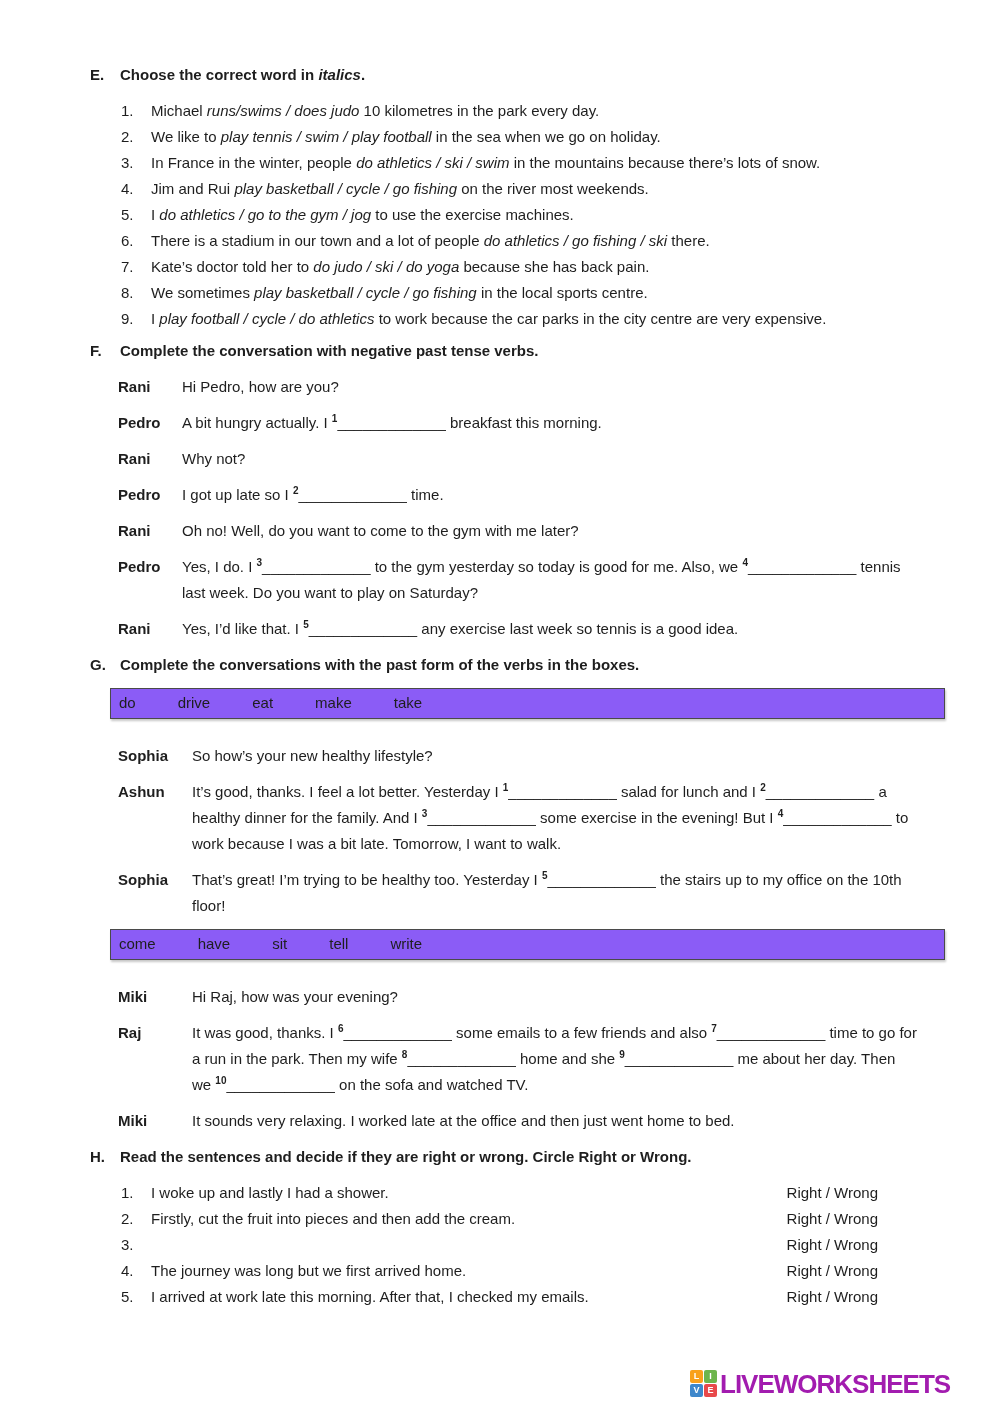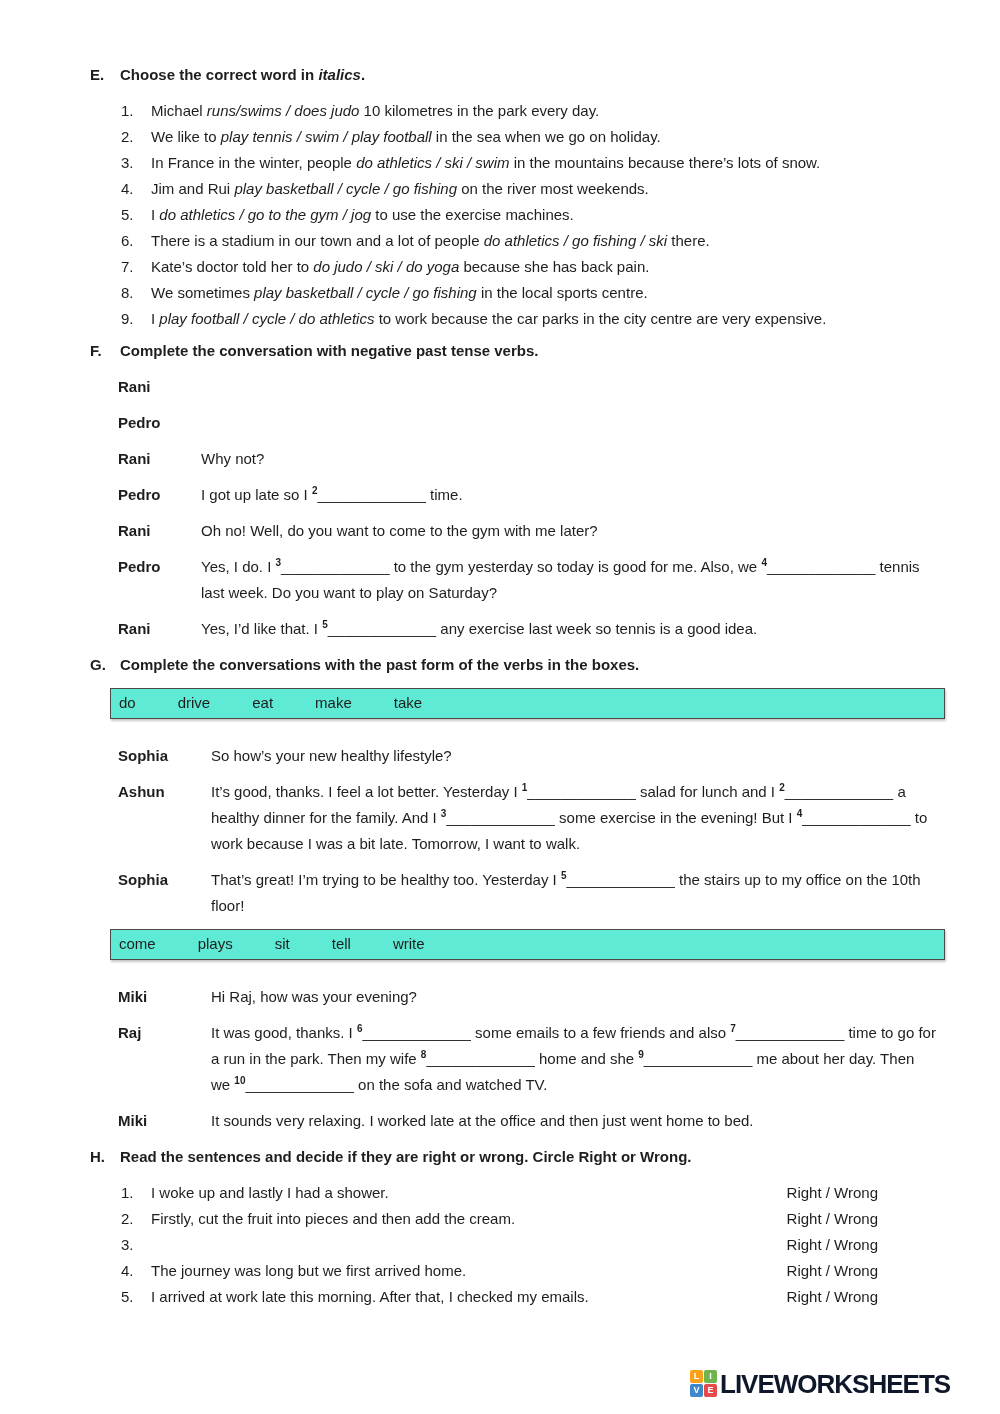--- a/index.html
+++ b/index.html
@@ -14,34 +14,34 @@
   #sec-e .sec-head{margin-top:0;}
   .sec-letter{flex:none;width:30px;}
   .sec-title{flex:1;}
 
   .e-list{margin:0;padding:0;list-style:none;}
   .num-row{display:flex;}
   .num{flex:none;width:30px;margin-left:31px;}
   .txt{flex:1;max-width:790px;}
   .txt .i{font-style:italic;}
 
-  .dlg-row{display:flex;margin:10px 0;gap:19px;}
+  .dlg-row{display:flex;margin:10px 0;}
   .dlg-row{padding-left:28px;}
   .speaker{flex:none;font-weight:bold;}
   .f-dlg .speaker{width:64px;}
   .g-dlg .speaker{width:74px;}
   .dlg-text{flex:1;}
   .f-dlg .dlg-text{max-width:745px;}
   .g-dlg .dlg-text{max-width:725px;}
   sup{font-weight:bold;font-size:10px;line-height:0;}
 
   .verb-box{
     margin:2px 0 24px 20px;width:835px;box-sizing:border-box;
     border:1px solid #4a4a4a;box-shadow:1px 2px 2px rgba(0,0,0,0.22);
-    padding:1px 0 2px 8px;display:flex;gap:42px;background:#5eead4;
+    padding:1px 0 2px 8px;display:flex;gap:42px;background:#8b5cf6;
   }
   .verb{flex:none;}
 
   .h-list{width:788px;}
   .h-row{display:flex;}
   .h-text{flex:1;}
   .h-choice{flex:none;margin-left:auto;cursor:pointer;}
 
   .footer-logo{
     position:absolute;left:690px;top:1370px;
@@ -103,23 +103,25 @@
   </section>
 
   <section id="sec-f">
     <div class="sec-head">
       <span class="sec-letter">F.</span>
       <span class="sec-title"><span>Complete the conversation with negative past tense verbs.</span></span>
     </div>
     <div class="f-dlg">
       <div class="dlg-row">
           <span class="speaker">Rani</span>
+          <span class="dlg-text"><span>Hi Pedro, how are you?</span></span>
         </div>
       <div class="dlg-row">
           <span class="speaker">Pedro</span>
+          <span class="dlg-text"><span>A bit hungry actually. I </span><sup>1</sup><span>_____________ breakfast this morning.</span></span>
         </div>
       <div class="dlg-row">
           <span class="speaker">Rani</span>
           <span class="dlg-text"><span>Why not?</span></span>
         </div>
       <div class="dlg-row">
           <span class="speaker">Pedro</span>
           <span class="dlg-text"><span>I got up late so I </span><sup>2</sup><span>_____________ time.</span></span>
         </div>
       <div class="dlg-row">
@@ -158,21 +160,21 @@
           <span class="speaker">Ashun</span>
           <span class="dlg-text"><span>It’s good, thanks. I feel a lot better. Yesterday I </span><sup>1</sup><span>_____________ salad for lunch and I </span><sup>2</sup><span>_____________ a healthy dinner for the family. And I </span><sup>3</sup><span>_____________ some exercise in the evening! But I </span><sup>4</sup><span>_____________ to work because I was a bit late. Tomorrow, I want to walk.</span></span>
         </div>
       <div class="dlg-row">
           <span class="speaker">Sophia</span>
           <span class="dlg-text"><span>That’s great! I’m trying to be healthy too. Yesterday I </span><sup>5</sup><span>_____________ the stairs up to my office on the 10th floor!</span></span>
         </div>
     </div>
     <div class="verb-box">
       <span class="verb">come</span>
-      <span class="verb">plays</span>
+      <span class="verb">have</span>
       <span class="verb">sit</span>
       <span class="verb">tell</span>
       <span class="verb">write</span>
     </div>
     <div class="g-dlg">
       <div class="dlg-row">
           <span class="speaker">Miki</span>
           <span class="dlg-text"><span>Hi Raj, how was your evening?</span></span>
         </div>
       <div class="dlg-row">
@@ -219,16 +221,16 @@
     </div>
   </section>
 
   <a class="footer-logo">
     <span class="logo-grid">
       <span class="sq" style="background: rgb(249, 161, 27);">L</span>
       <span class="sq" style="background: rgb(109, 181, 76);">I</span>
       <span class="sq" style="background: rgb(62, 135, 203);">V</span>
       <span class="sq" style="background: rgb(232, 73, 75);">E</span>
     </span>
-    <span class="logo-word" style="color: #0f172a;">LIVEWORKSHEETS</span>
+    <span class="logo-word" style="color: #a21caf;">LIVEWORKSHEETS</span>
   </a>
 
 </div>
 
 </body></html>

